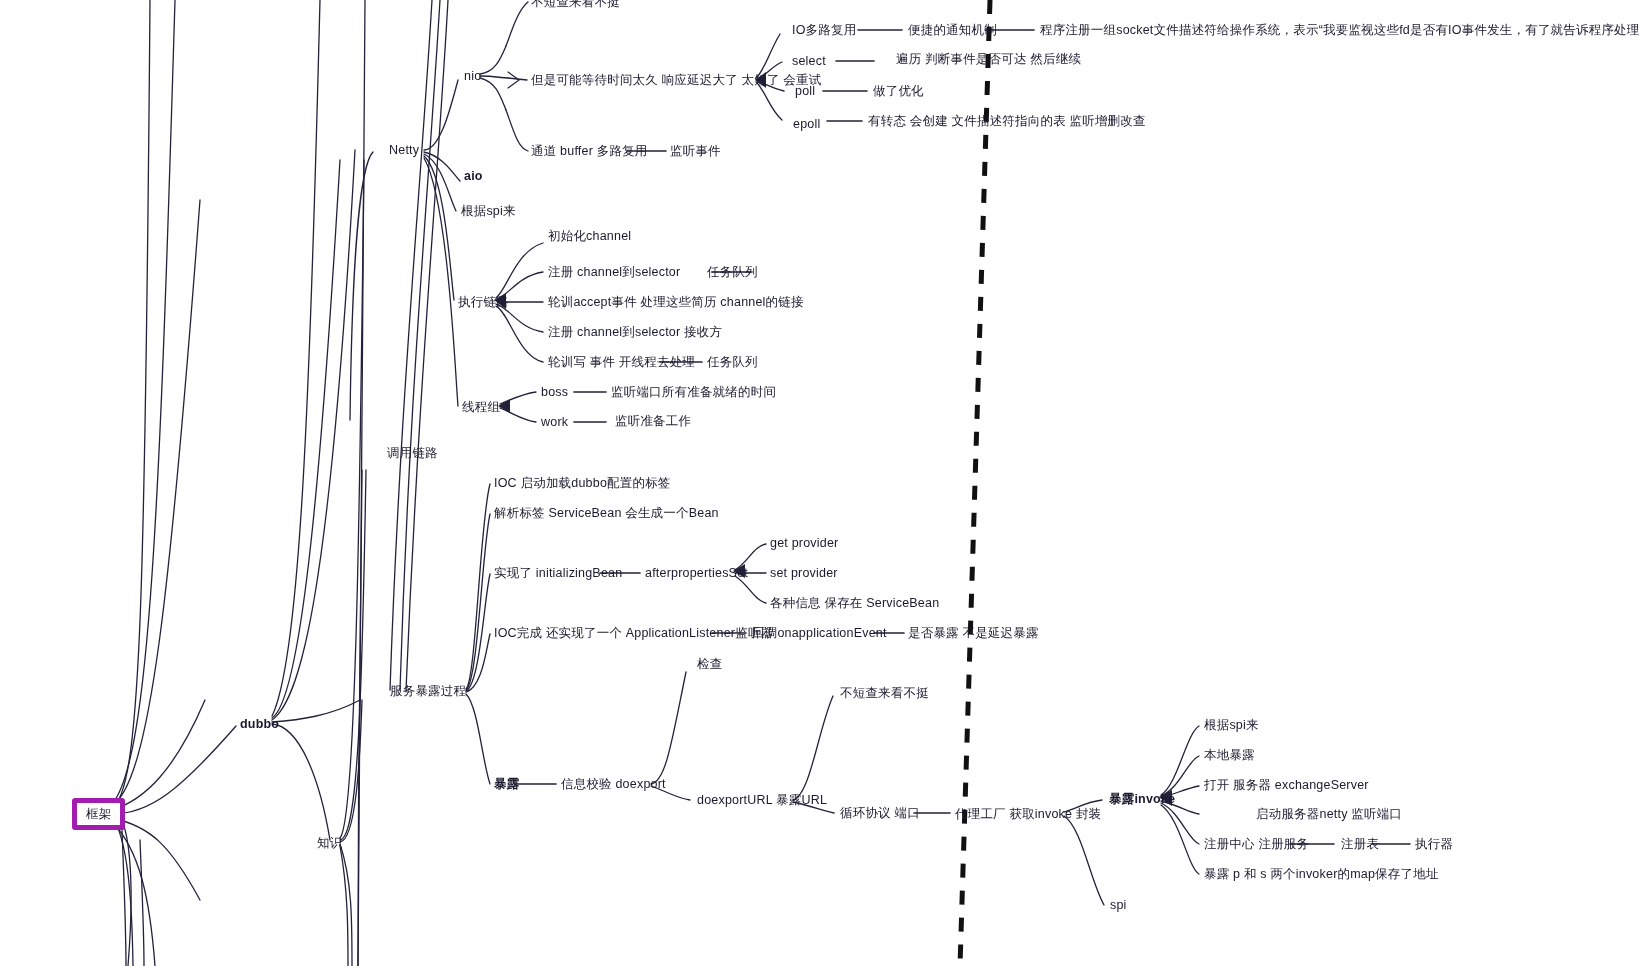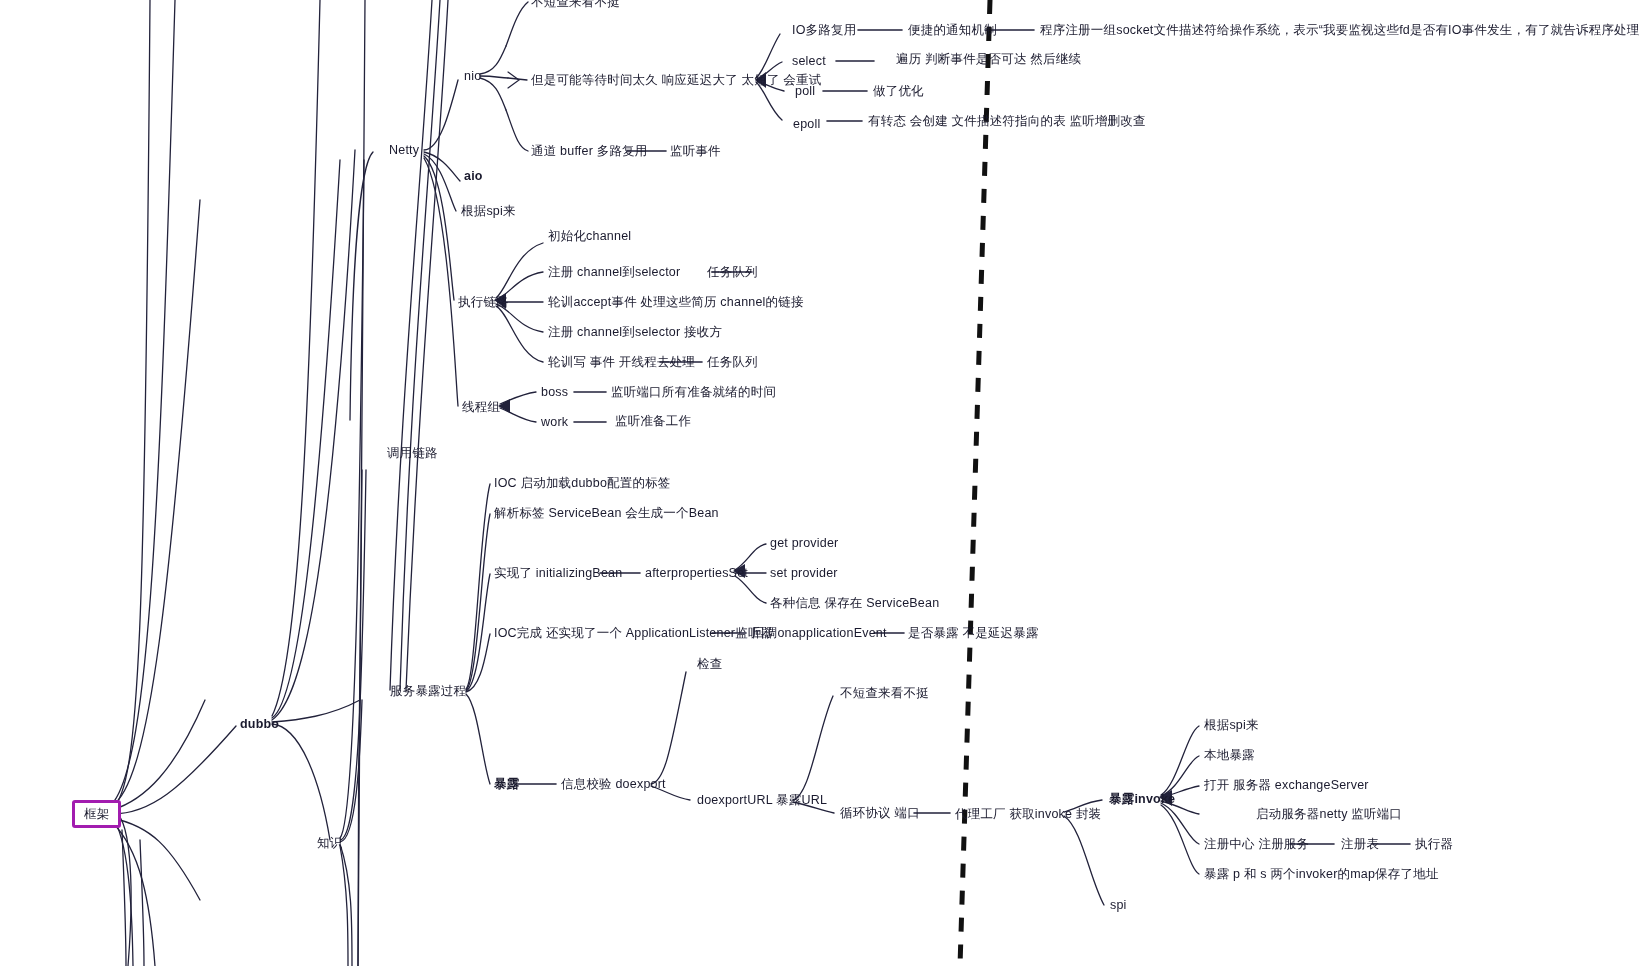--- a/index.html
+++ b/index.html
@@ -1,21 +1,21 @@
 <!DOCTYPE html>
 <html><head>
 <meta charset="utf-8">
 <style>
   html,body{margin:0;padding:0;background:#ffffff;}
   #stage{position:relative;width:1639px;height:966px;background:#fff;overflow:hidden;
          font-family:"Liberation Sans","DejaVu Sans",sans-serif;}
   svg#links{position:absolute;left:0;top:0;width:1639px;height:966px;pointer-events:none;}
   .node{position:absolute;white-space:nowrap;color:#1a1a2e;font-size:12.5px;
         line-height:14px;letter-spacing:.2px;transform:translateY(-50%);}
-  .node.root{border:3px solid #a21caf;border-radius:3px;padding:4px 9px;background:#fff;
+  .node.root{border:5px solid #a21caf;border-radius:3px;padding:4px 9px;background:#fff;
              transform:translate(0,-50%);font-size:12.5px;}
   .node.bold{font-weight:bold;}
 </style>
 </head>
 <body>
 
 <div id="stage">
 
   <svg id="links" viewBox="0 0 1639 966">
     <g fill="none" stroke="#22223b" stroke-width="1.3" stroke-linecap="round">

